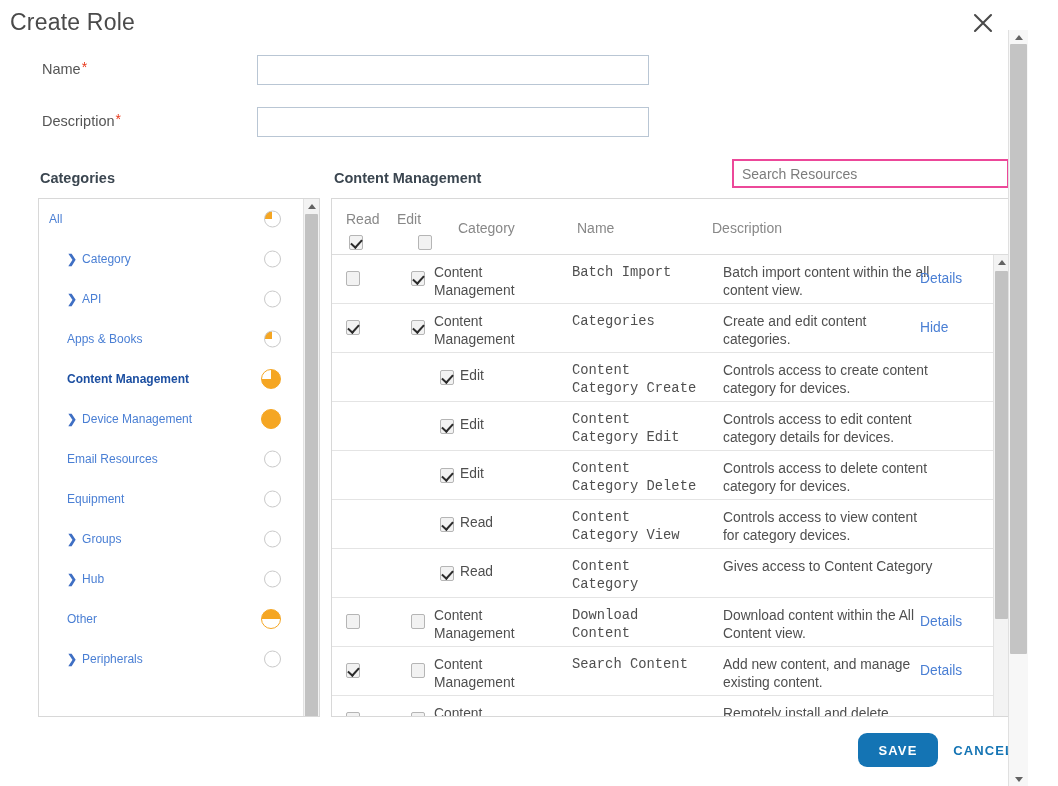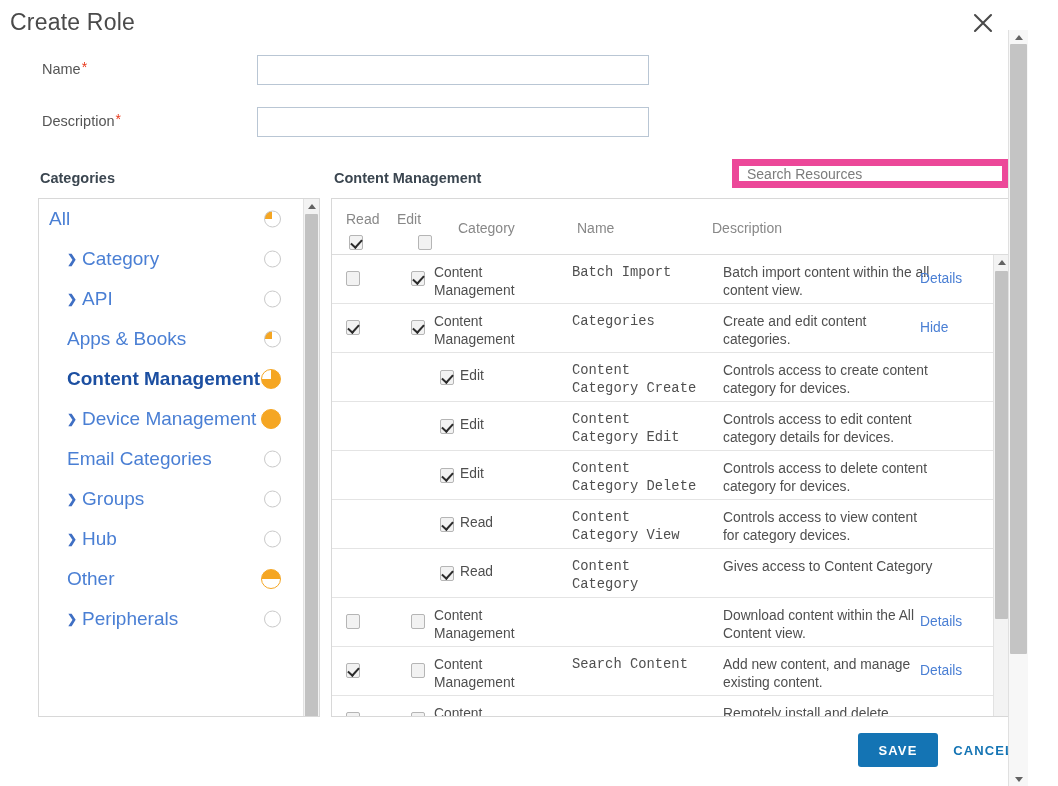--- a/index.html
+++ b/index.html
@@ -64,21 +64,21 @@
     color: #3b4650;
   }
   .sec-categories { left: 40px; top: 170px; }
   .sec-content { left: 334px; top: 170px; }
 
   
   #search-input {
     position: absolute;
     left: 732px; top: 159px;
     width: 277px; height: 29px;
-    border: 7px solid #ec4899;
+    border: 2px solid #ec4899;
     font-size: 14px; color: #333;
     padding: 0 8px;
     outline: none;
     font-family: "Liberation Sans", sans-serif;
     background: #fff;
   }
   #search-input::placeholder { color: #7c7c7c; opacity: 1; }
 
   
   .cat-panel {
@@ -97,21 +97,21 @@
   .cat-row {
     position: relative;
     height: 40px;
     display: flex;
     align-items: center;
     padding-left: 10px;
     padding-right: 10px;
     cursor: pointer;
   }
   .cat-label {
-    font-size: 19px;
+    font-size: 12px;
     color: #4a7fd4;
     white-space: nowrap;
   }
   .cat-row.indent { padding-left: 28px; }
   .cat-row.selected .cat-label { color: #1c4fa1; font-weight: bold; }
   .caret {
     display: inline-block;
     color: #3f6fc4;
     font-size: 12px;
     margin-right: 5px;
@@ -253,21 +253,21 @@
   #save-button {
     position: absolute;
     right: 90px; top: 9px;
     width: 80px; height: 34px;
     background: #1474b4;
     color: #fff;
     border: none;
     font-size: 13px;
     font-weight: bold;
     letter-spacing: 1.1px;
-    border-radius: 3px;
+    border-radius: 9px;
     cursor: pointer;
     font-family: "Liberation Sans", sans-serif;
   }
   #cancel-button {
     position: absolute;
     right: 8px; top: 9px;
     height: 34px;
     background: transparent;
     border: none;
     color: #1474b4;
@@ -329,21 +329,25 @@
         <div class="cat-row indent selected">
           <span class="cat-label">Content Management</span>
           <span class="pie big" style="background:conic-gradient(from 0deg,#f5a623 0deg 270deg, #fff 270deg 360deg);border-color:#f5a623;"></span>
         </div>
         <div class="cat-row indent">
           <span class="caret">❯</span>
           <span class="cat-label">Device Management</span>
           <span class="pie big" style="background:#f5a623;border-color:#f5a623;"></span>
         </div>
         <div class="cat-row indent">
-          <span class="cat-label">Email Categories</span>
+          <span class="cat-label">Email Resources</span>
+          <span class="pie small" style="background:#fff;"></span>
+        </div>
+        <div class="cat-row indent">
+          <span class="cat-label">Equipment</span>
           <span class="pie small" style="background:#fff;"></span>
         </div>
         <div class="cat-row indent">
           <span class="caret">❯</span>
           <span class="cat-label">Groups</span>
           <span class="pie small" style="background:#fff;"></span>
         </div>
         <div class="cat-row indent">
           <span class="caret">❯</span>
           <span class="cat-label">Hub</span>
@@ -416,21 +420,21 @@
             <div class="rc rc-desc">Controls access to view content for category devices.</div>
           </div>
           <div class="res-row sub">
             <div class="rc rc-subchk">
               <span class="cb checked"></span>
               <span class="sublbl">Read</span>
             </div>
             <div class="rc rc-name">Content Category</div>
             <div class="rc rc-desc">Gives access to Content Category</div>
           </div>
-          <div class="res-row"><span class="cb rc rc-read"></span><span class="cb rc rc-edit"></span><div class="rc rc-cat">Content Management</div><div class="rc rc-desc">Download content within the All Content view.</div><div class="rc rc-link">Details</div></div>
+          <div class="res-row"><span class="cb rc rc-read"></span><span class="cb rc rc-edit"></span><div class="rc rc-cat">Content Management</div><div class="rc rc-name">Download Content</div><div class="rc rc-desc">Download content within the All Content view.</div><div class="rc rc-link">Details</div></div>
           <div class="res-row"><span class="cb rc rc-read checked"></span><span class="cb rc rc-edit"></span><div class="rc rc-cat">Content Management</div><div class="rc rc-name">Search Content</div><div class="rc rc-desc">Add new content, and manage existing content.</div><div class="rc rc-link">Details</div></div>
           <div class="res-row"><span class="cb rc rc-read"></span><span class="cb rc rc-edit"></span><div class="rc rc-cat">Content</div><div class="rc rc-name"></div><div class="rc rc-desc">Remotely install and delete</div></div>
         </div>
       <div class="sb" style="right:0; top:0; width:16px; height:100%;">
         <div class="arrow" style="top:0;">
           <span class="tri-up"></span>
         </div>
         <div class="thumb" style="top:16px; height:348px;"></div>
       </div>
     </div>

